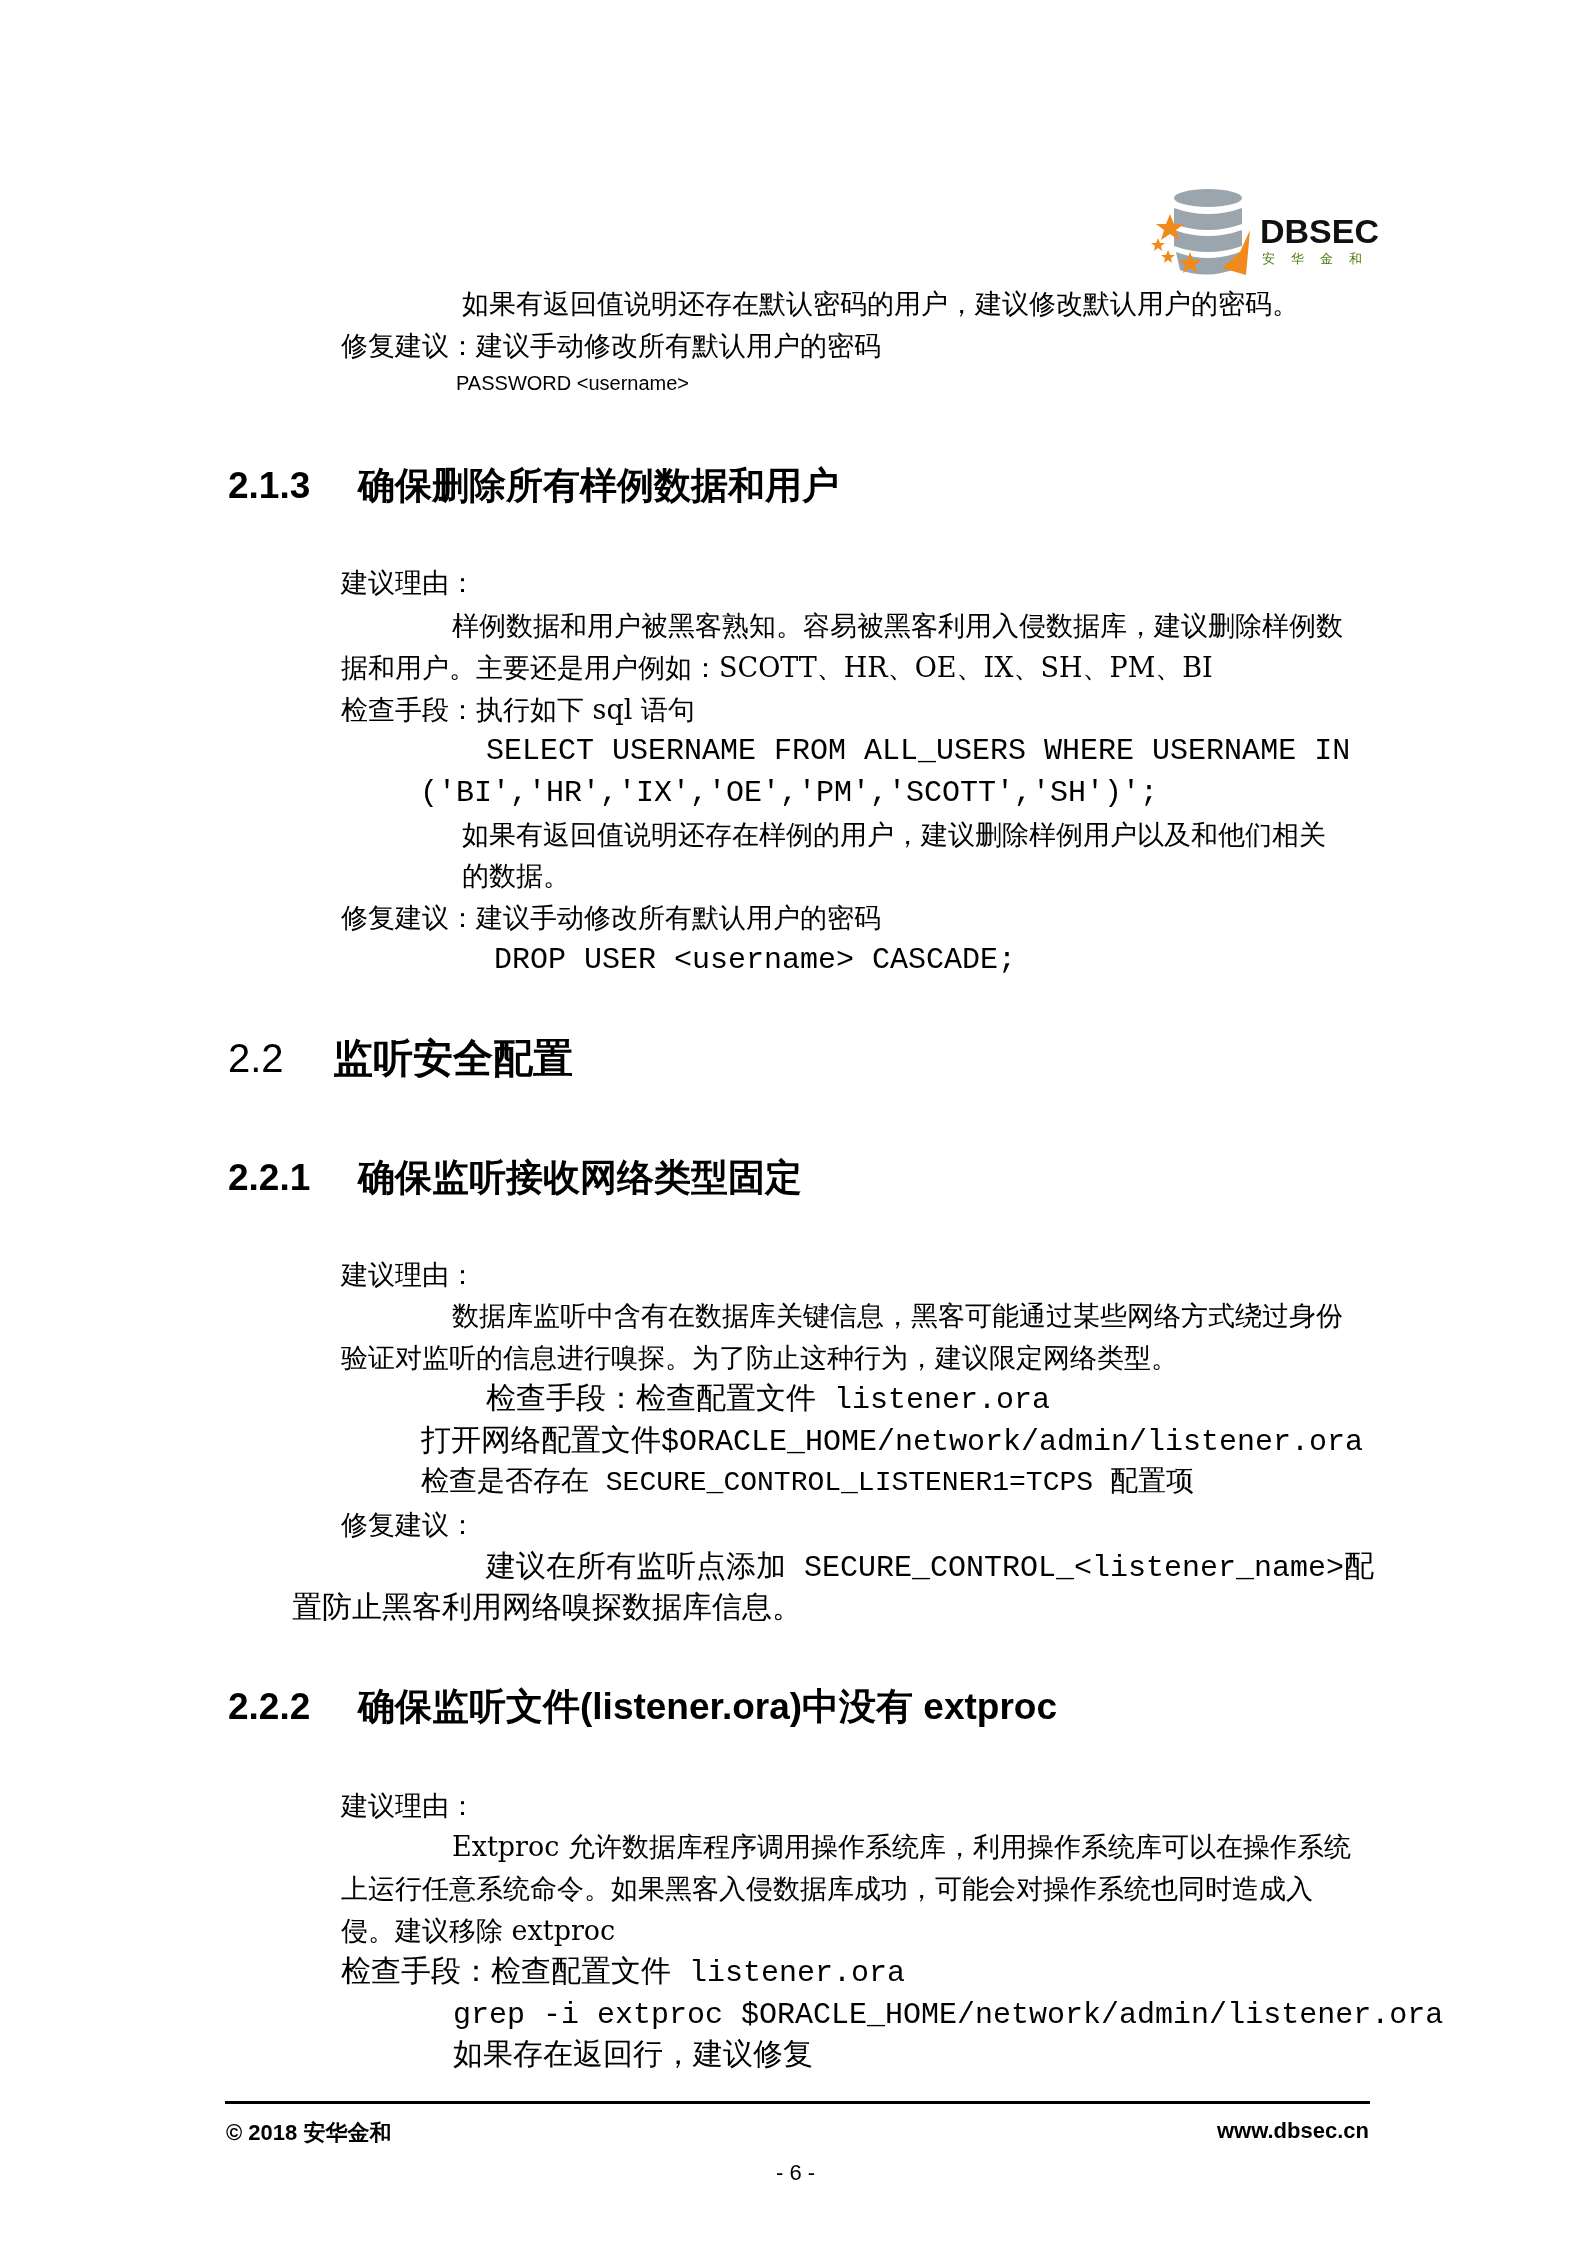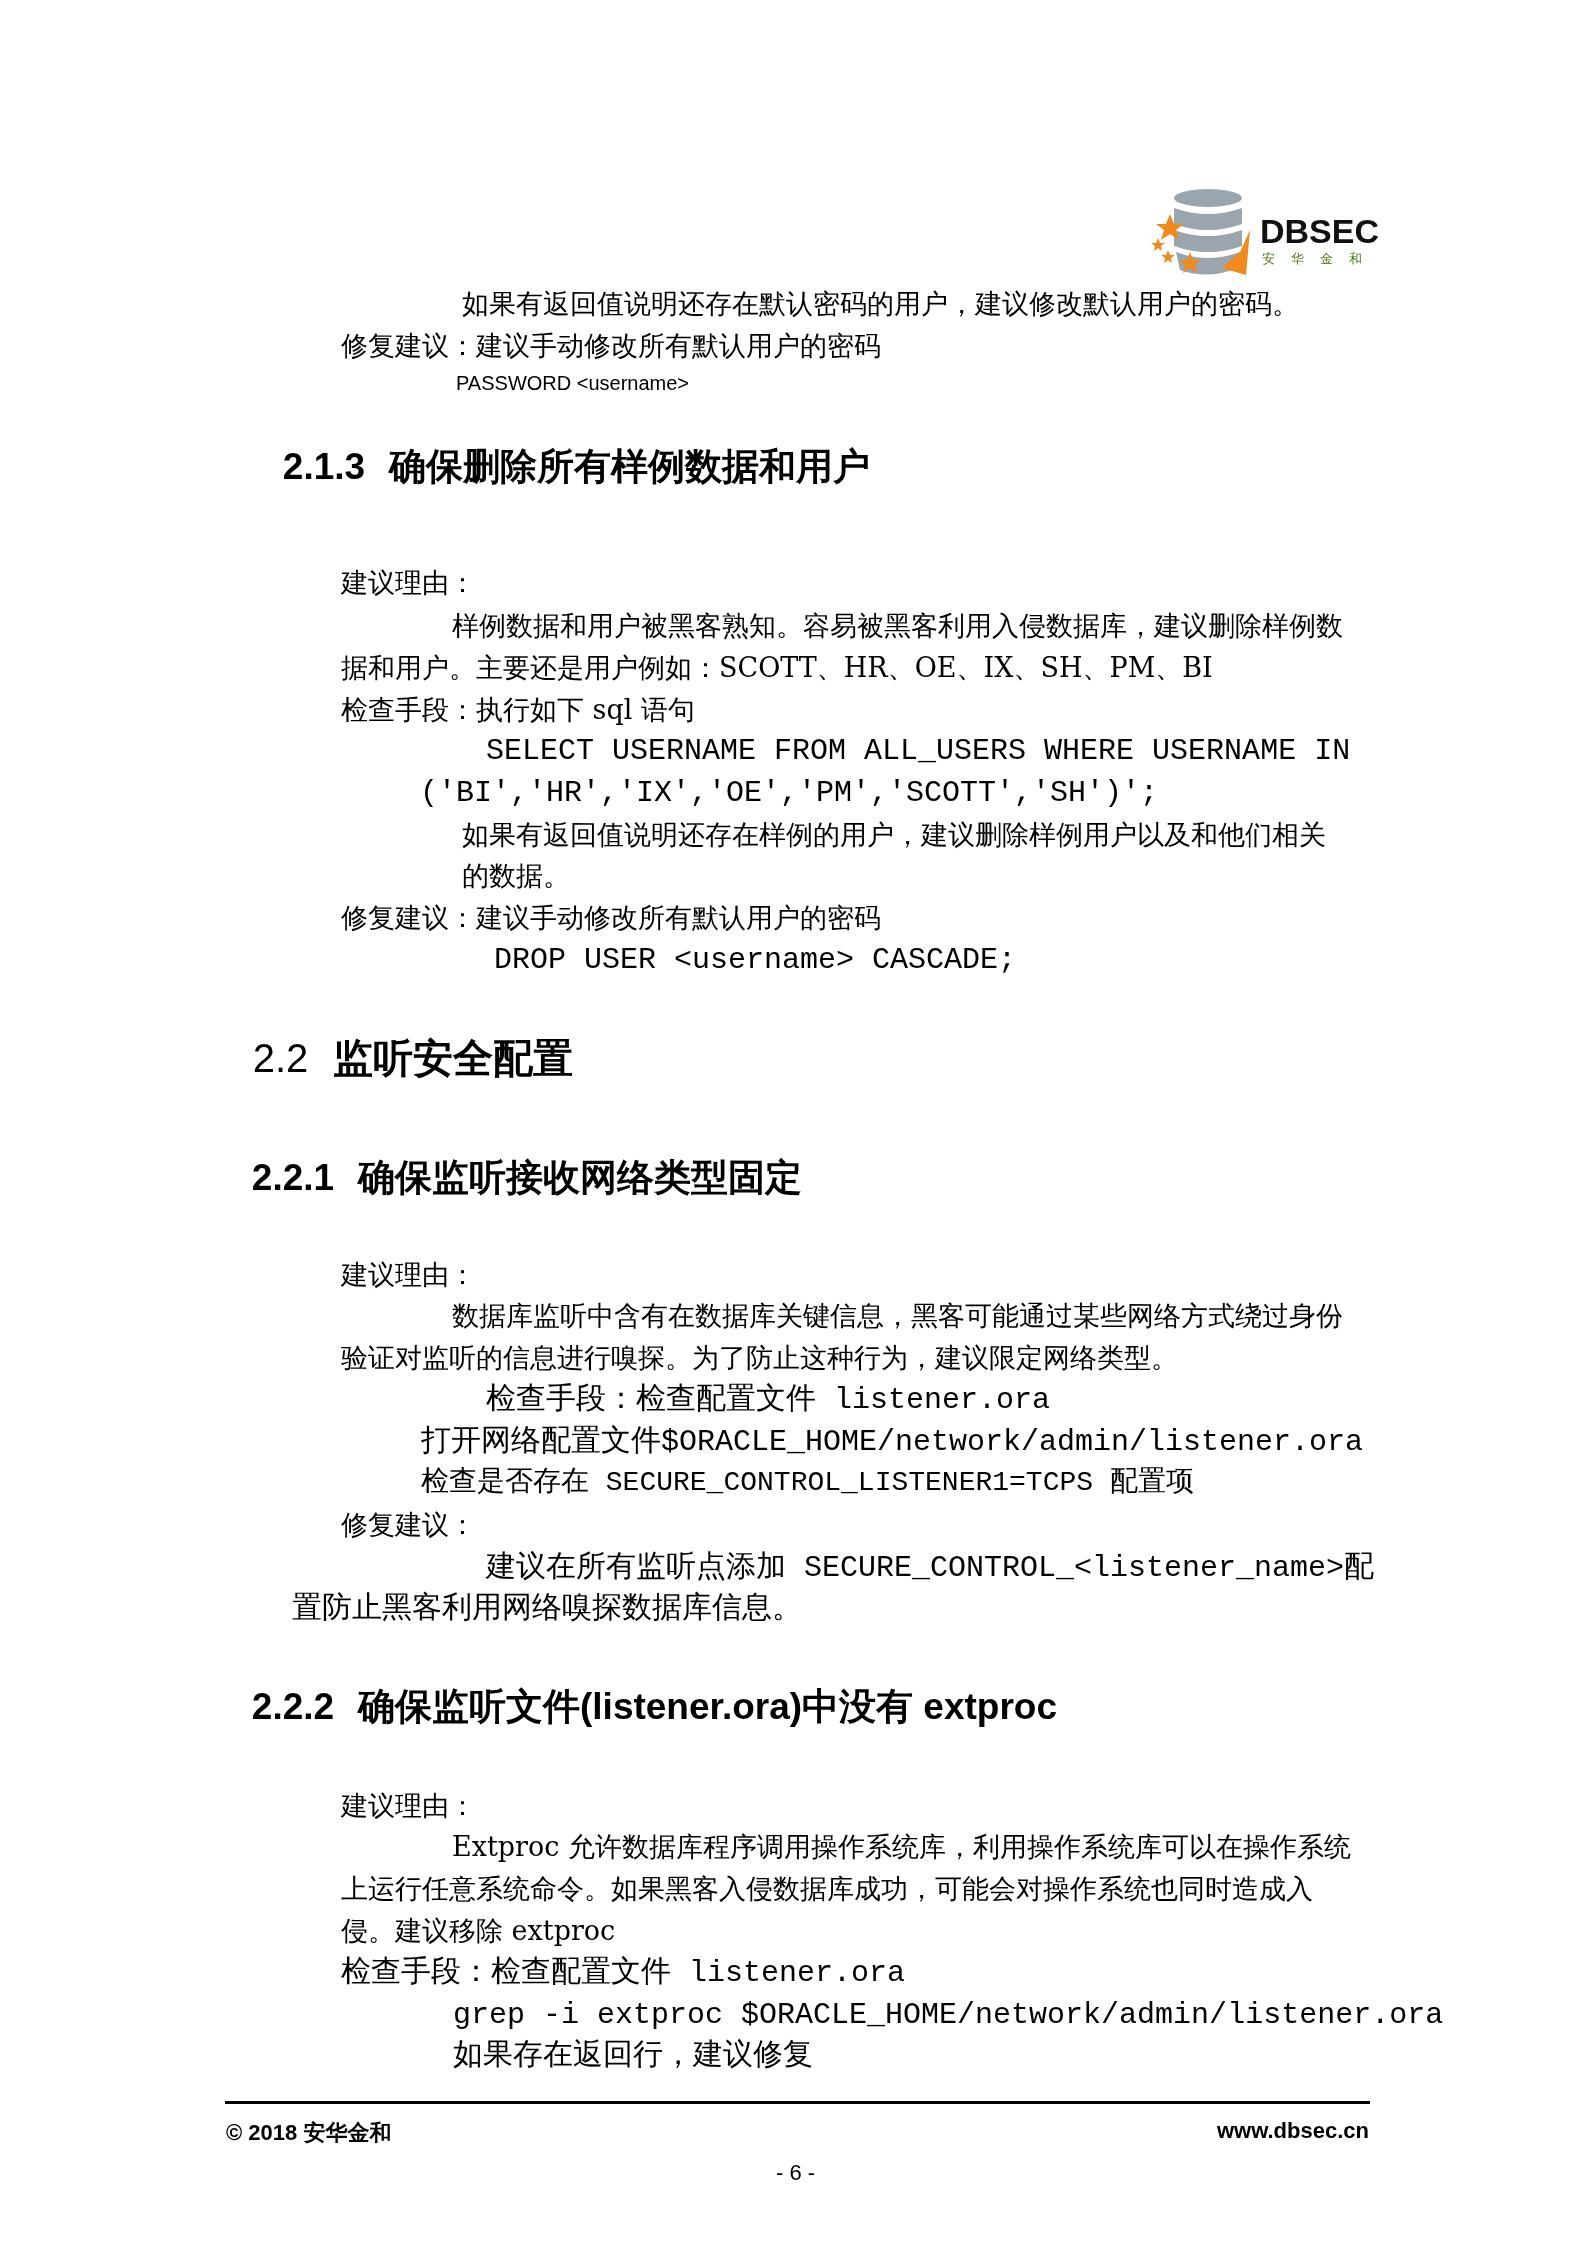--- a/index.html
+++ b/index.html
@@ -1,17 +1,17 @@
 <!DOCTYPE html>
 <html><head>
 <meta charset="utf-8">
 <style>
   html, body { margin: 0; padding: 0; background: #ffffff; }
   body { width: 1587px; height: 2245px; position: relative; overflow: hidden; color: #000; }
-  .page { position: absolute; left: 0; top: 0; width: 1587px; height: 1709px; text-align: center; }
+  .page { position: absolute; left: 0; top: 0; width: 1587px; height: 1709px; }
   .ln { position: absolute; white-space: nowrap; line-height: 1; }
   .cn { font-family: "DejaVu Serif", "Liberation Serif", serif; font-size: 27px; letter-spacing: 0px; }
   .sans { font-family: "Liberation Sans", "DejaVu Sans", sans-serif; font-size: 27px; }
   .serif { font-family: Liberation Mono, monospace; font-size: 30px; }
   .h3 { font-family: "Liberation Sans", "DejaVu Sans", sans-serif; font-weight: bold; font-size: 37px; }
   .h3 .num { display: inline-block; width: 130px; }
   .h2 { font-family: "Liberation Sans", "DejaVu Sans", sans-serif; font-size: 40px; }
   .h2 .num { display: inline-block; width: 105px; font-weight: normal; }
   .h2 .ttl { font-weight: bold; }
   .logo { position: absolute; left: 1150px; top: 180px; width: 230px; height: 105px; }
@@ -39,21 +39,21 @@
       <polygon points="100,50 96,95 72,88 90,72" fill="#f08a1c"></polygon>
     </svg>
     <div class="logo-text">DBSEC</div>
     <div class="logo-sub">安华金和</div>
   </div>
 
   <div class="ln cn" style="left:462px; top:290px;">如果有返回值说明还存在默认密码的用户，建议修改默认用户的密码。</div>
   <div class="ln cn" style="left:341px; top:332px;">修复建议：建议手动修改所有默认用户的密码</div>
   <div class="ln sans" style="left:456px; top:373px; font-size:20px;">PASSWORD &lt;username&gt;</div>
 
-  <div class="ln h3" style="left:228px; top:448px;margin-left:31px;">
+  <div class="ln h3" style="left:228px; top:467px;">
     <span class="num">2.1.3</span><span>确保删除所有样例数据和用户</span>
   </div>
   <div class="ln cn" style="left:341px; top:569px;">建议理由：</div>
   <div class="ln cn" style="left:452px; top:612px;">样例数据和用户被黑客熟知。容易被黑客利用入侵数据库，建议删除样例数</div>
   <div class="ln cn" style="left:341px; top:654px;">据和用户。主要还是用户例如：SCOTT、HR、OE、IX、SH、PM、BI</div>
   <div class="ln cn" style="left:341px; top:696px;">检查手段：执行如下 sql 语句</div>
   <div class="ln serif" style="left:486px; top:736px;">SELECT USERNAME FROM ALL_USERS WHERE USERNAME IN</div>
   <div class="ln serif" style="left:420px; top:778px;">('BI','HR','IX','OE','PM','SCOTT','SH')';</div>
   <div class="ln cn" style="left:462px; top:821px;">如果有返回值说明还存在样例的用户，建议删除样例用户以及和他们相关</div>
   <div class="ln cn" style="left:462px; top:862px;">的数据。</div>

